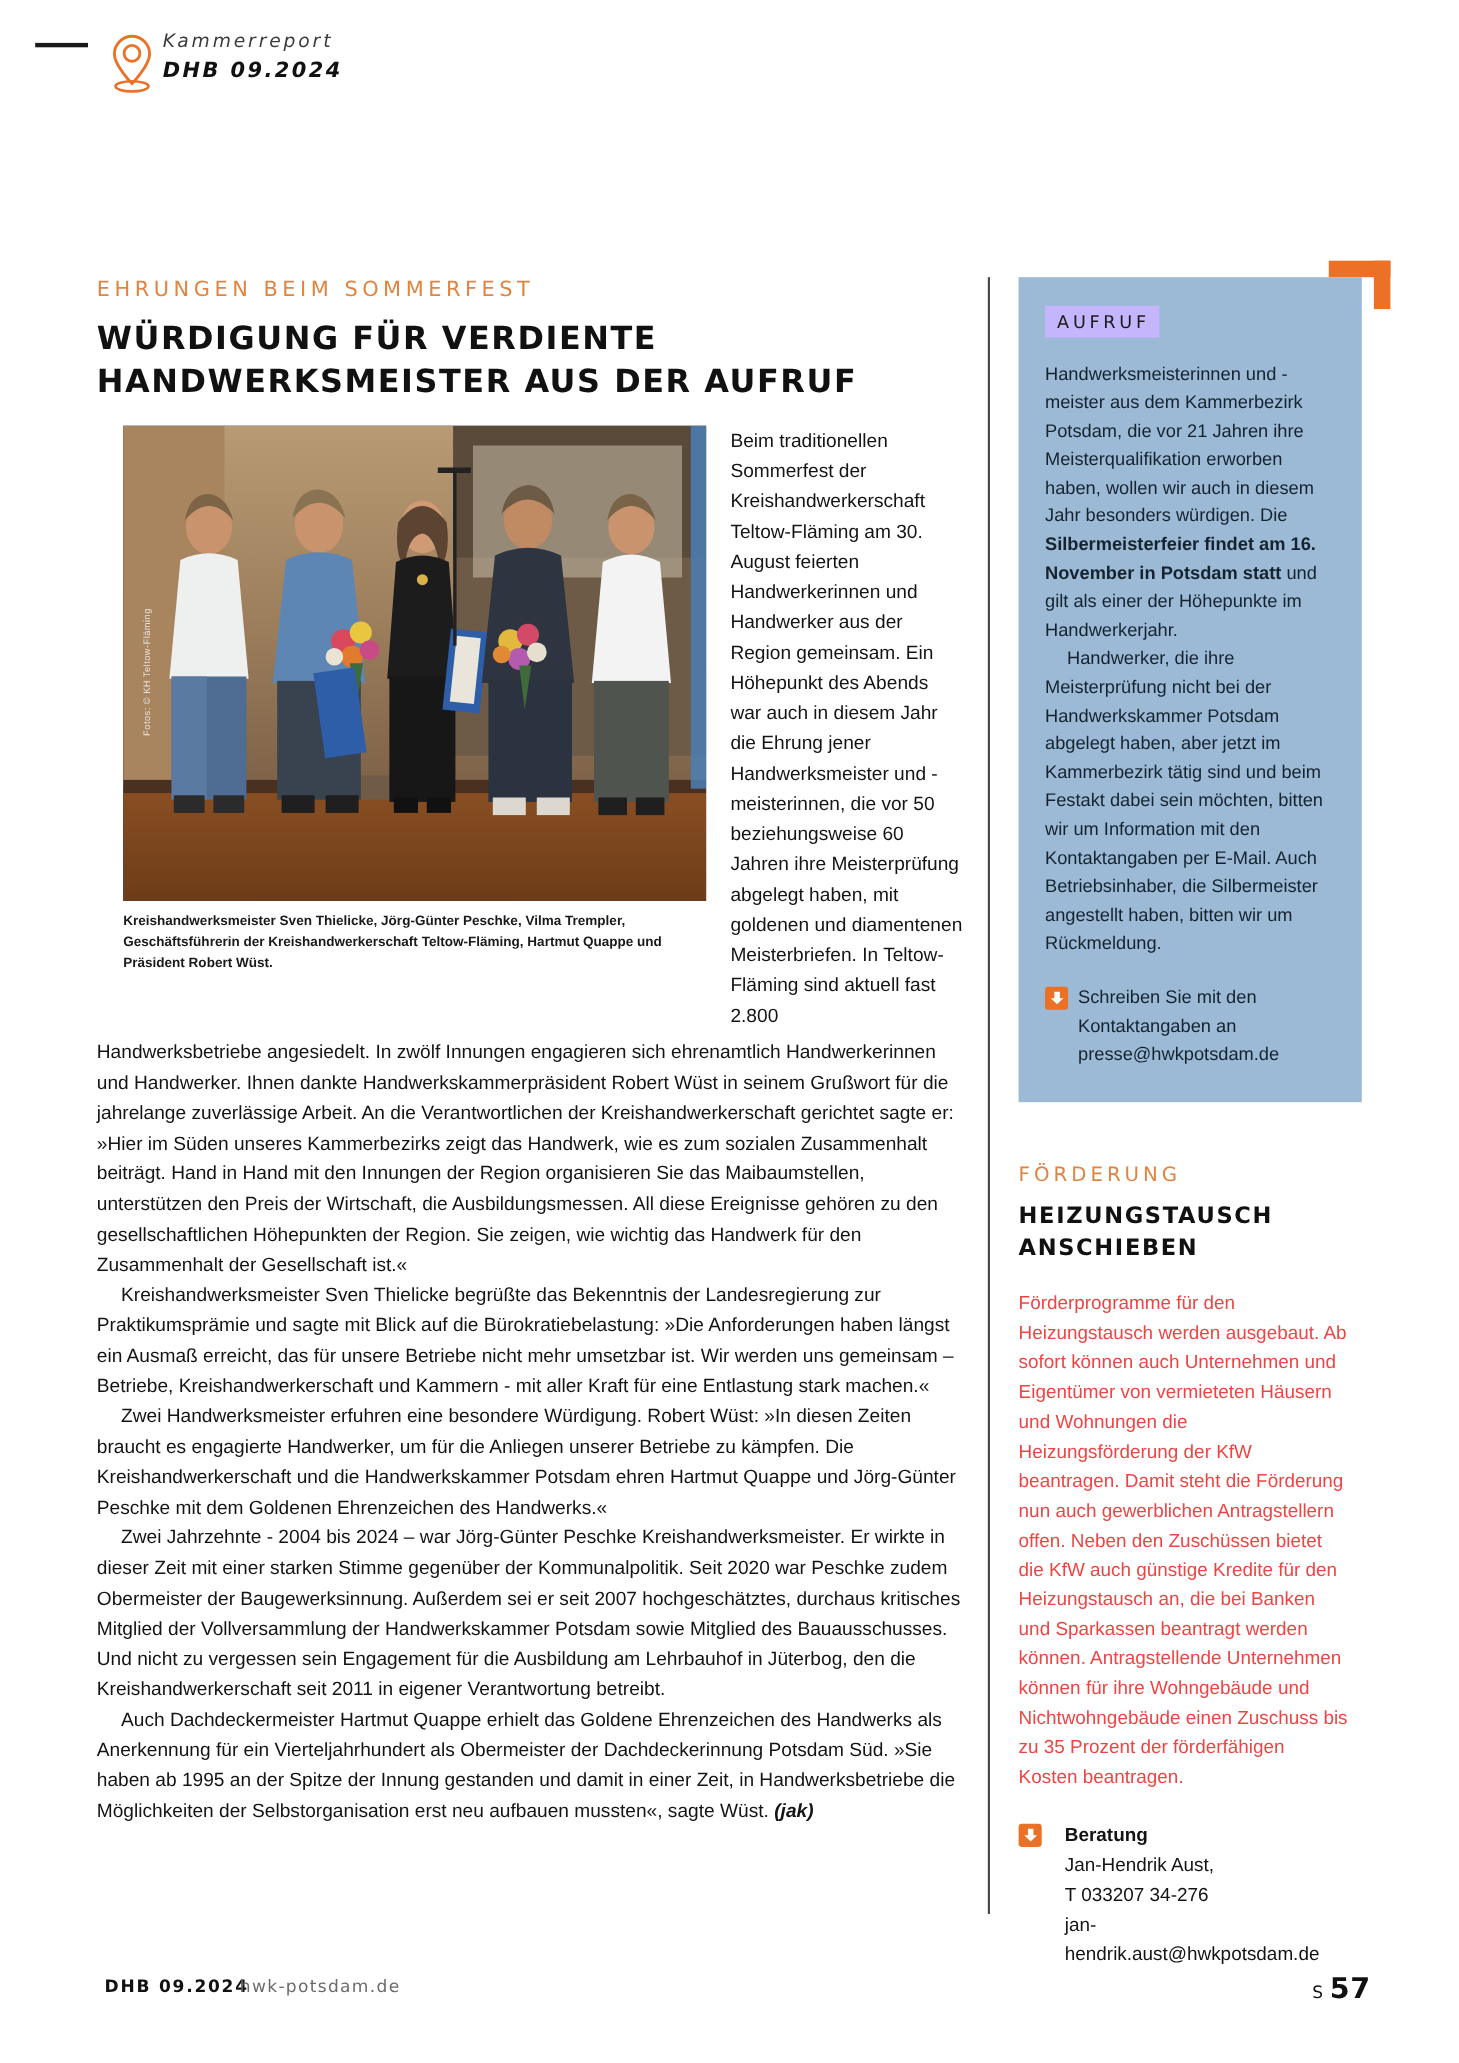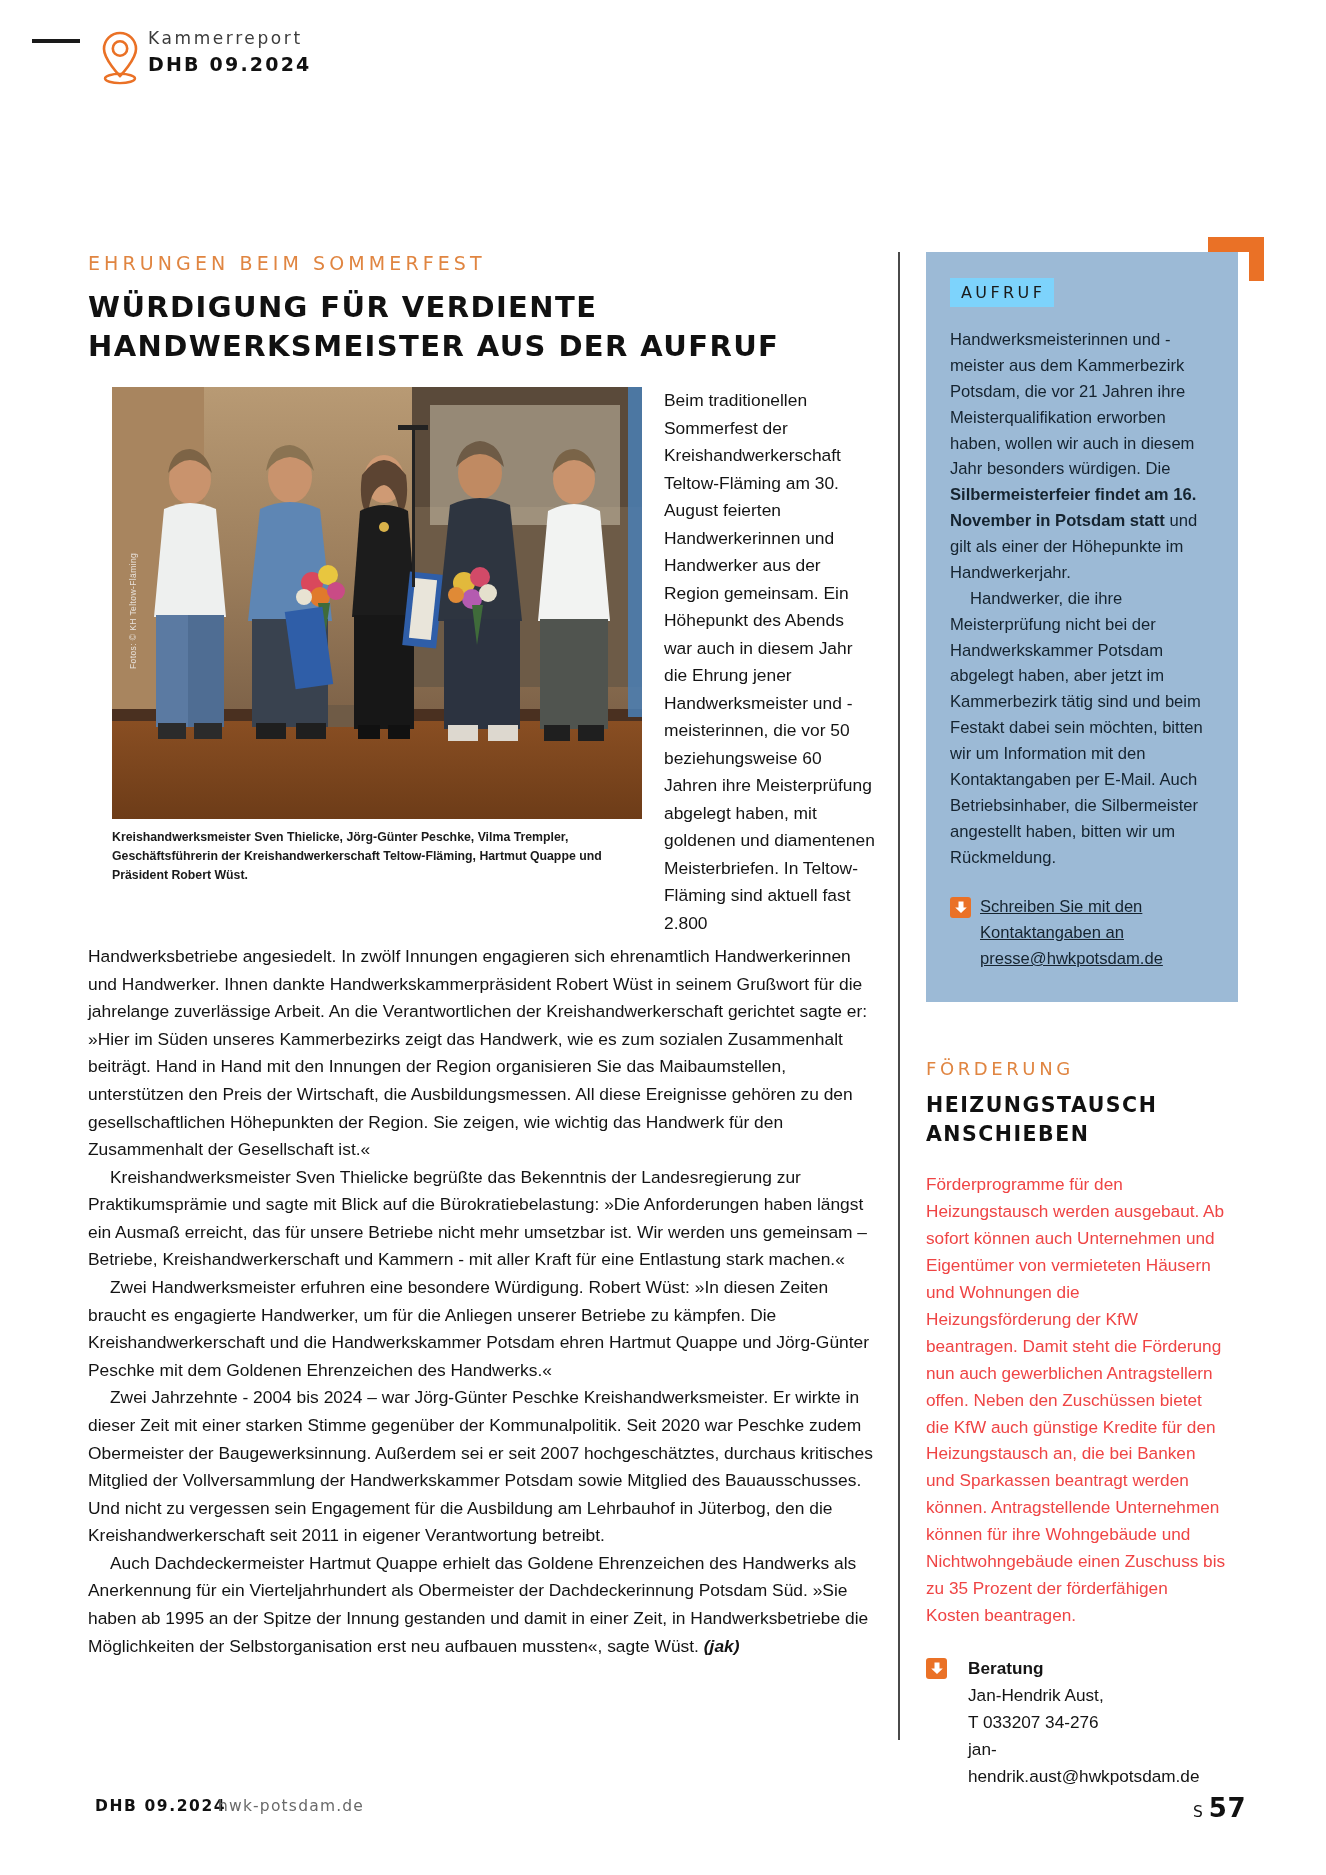--- a/index.html
+++ b/index.html
@@ -16,20 +16,21 @@
     overflow: hidden;
   }
 
   
   #page-header {
     position: absolute;
     left: 0;
     top: 30px;
     width: 1326px;
     height: 60px;
+    font-style: italic;
   }
   .header-rule {
     position: absolute;
     left: 32px;
     top: 9px;
     width: 48px;
     height: 4px;
     background: #1a1a1a;
   }
   .header-pin {
@@ -185,21 +186,21 @@
     top: 252px;
     width: 312px;
   }
   .aufruf-box {
     background: #9cbad6;
     padding: 26px 24px 30px 24px;
     width: 264px;
   }
   .aufruf-tag {
     display: inline-block;
-    background: #7dd3fc;
+    background: #c4b5fd;
     color: #1a1a1a;
     font-size: 16px;
     letter-spacing: 3.4px;
     padding: 5px 9px 5px 11px;
     margin-bottom: 20px;
     font-family: "DejaVu Sans", sans-serif;
   }
   .aufruf-box p {
     margin: 0;
     font-size: 16.6px;
@@ -224,21 +225,20 @@
     margin-right: 9px;
     margin-top: 3px;
     position: relative;
   }
   .callout-arrow svg { display: block; }
   .callout-text {
     font-size: 16.6px;
     line-height: 1.56;
     color: #15232f;
     font-family: "Liberation Sans", sans-serif;
-    text-decoration: underline;
   }
 
   
   .sidebar-section {
     margin-top: 56px;
     width: 300px;
   }
   .sidebar-eyebrow {
     font-size: 18px;
     letter-spacing: 3.6px;

